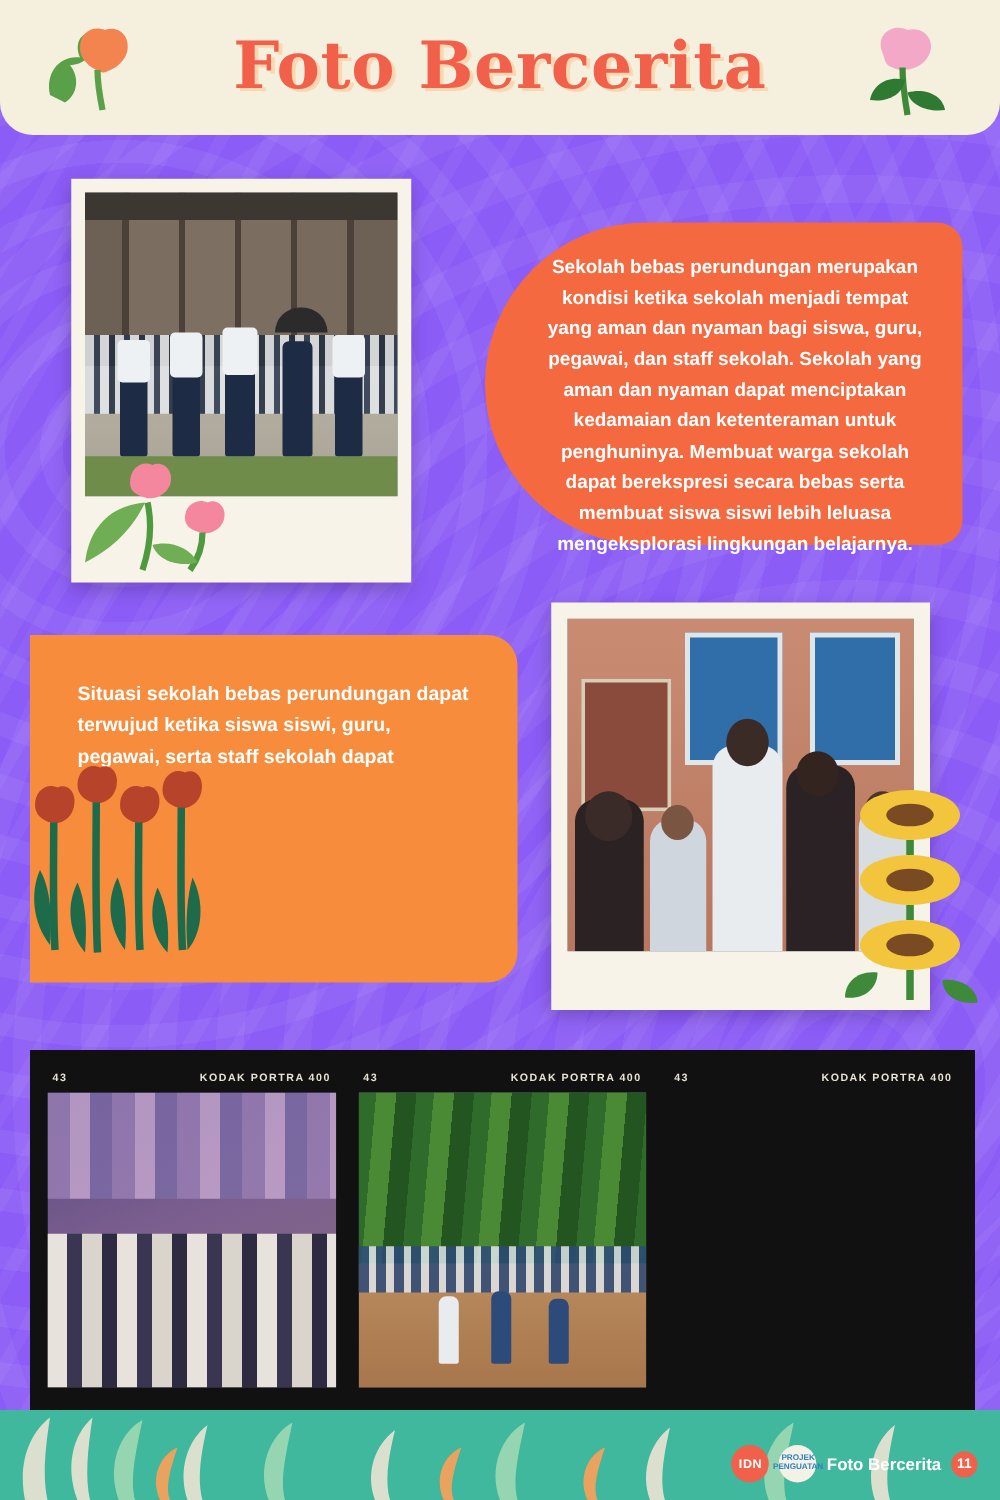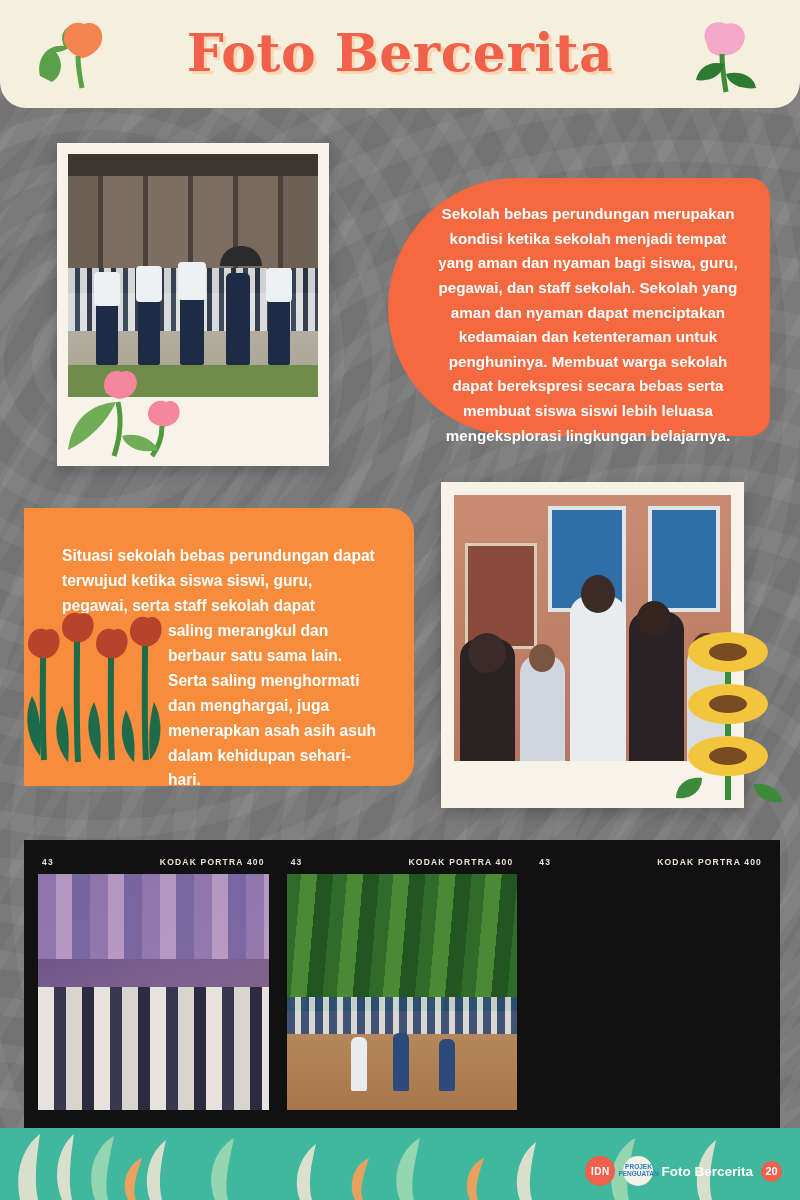--- a/index.html
+++ b/index.html
@@ -4,21 +4,21 @@
 <style>
   * { box-sizing: border-box; margin: 0; padding: 0; }
   html, body {
     width: 800px; height: 1200px;
     font-family: "Liberation Sans", sans-serif;
     overflow: hidden;
   }
   .page {
     position: relative;
     width: 800px; height: 1200px;
-    background: #737373;
+    background: #8b5cf6;
     overflow: hidden;
   }
   
   .page::before {
     content: "";
     position: absolute; inset: 0;
     background:
       repeating-radial-gradient(circle at 12% 30%, rgba(255,255,255,0.055) 0 18px, rgba(255,255,255,0) 18px 46px),
       repeating-radial-gradient(circle at 85% 72%, rgba(255,255,255,0.05) 0 22px, rgba(255,255,255,0) 22px 54px),
       repeating-linear-gradient(120deg, rgba(255,255,255,0.045) 0 10px, rgba(255,255,255,0) 10px 34px);
@@ -250,21 +250,20 @@
       <path d="M56 62 C60 80 58 98 52 116" stroke="#4f9a3f" stroke-width="5" fill="none"></path>
       <path d="M42 46 C42 34 52 28 60 32 C68 28 78 36 74 48 C70 58 58 60 54 58 C48 56 42 54 42 46 Z" fill="#f4869d"></path>
       <path d="M86 74 C86 64 96 58 104 62 C112 58 120 66 117 76 C114 86 102 88 98 86 C92 84 86 82 86 74 Z" fill="#f4869d"></path>
       <path d="M100 86 C100 98 96 108 90 116" stroke="#4f9a3f" stroke-width="5" fill="none"></path>
       <path d="M60 96 C74 92 90 98 96 110 C80 114 64 108 60 96 Z" fill="#6fae54"></path>
     </svg>
   </div>
 
   <div class="text-card" id="text-two">
     <span>Situasi sekolah bebas perundungan dapat terwujud ketika siswa siswi, guru, pegawai, serta staff sekolah dapat</span>
-    <span class="indent">saling merangkul dan berbaur satu sama lain. Serta saling menghormati dan menghargai, juga menerapkan asah asih asuh dalam kehidupan sehari-hari.</span>
   </div>
 
   <div class="deco" id="tulips-left">
     <svg width="150" height="170" viewBox="0 0 150 170">
       <g fill="#b8432b">
         <path d="M10 34 C10 22 20 16 28 20 C36 16 44 24 41 36 C38 48 26 50 22 48 C16 46 10 42 10 34 Z"></path>
         <path d="M44 18 C44 6 54 0 62 4 C70 0 78 8 75 20 C72 32 60 34 56 32 C50 30 44 26 44 18 Z"></path>
         <path d="M78 34 C78 22 88 16 96 20 C104 16 112 24 109 36 C106 48 94 50 90 48 C84 46 78 42 78 34 Z"></path>
         <path d="M112 22 C112 10 122 4 130 8 C138 4 146 12 143 24 C140 36 128 38 124 36 C118 34 112 30 112 22 Z"></path>
       </g>
@@ -379,16 +378,16 @@
       <path d="M128 110 C120 92 128 74 142 68 C136 86 132 100 136 110 Z"></path>
       <path d="M355 110 C347 92 355 74 369 68 C363 86 359 100 363 110 Z"></path>
       <path d="M470 110 C462 92 470 74 484 68 C478 86 474 100 478 110 Z"></path>
     </g>
   </svg>
 
   <div class="footer">
     <div class="badge-idn">IDN</div>
     <div class="badge-logo">PROJEK PENGUATAN</div>
     <div class="footer-text">Foto Bercerita</div>
-    <div class="page-num">20</div>
+    <div class="page-num">11</div>
   </div>
 
 </div>
 
 </body></html>

